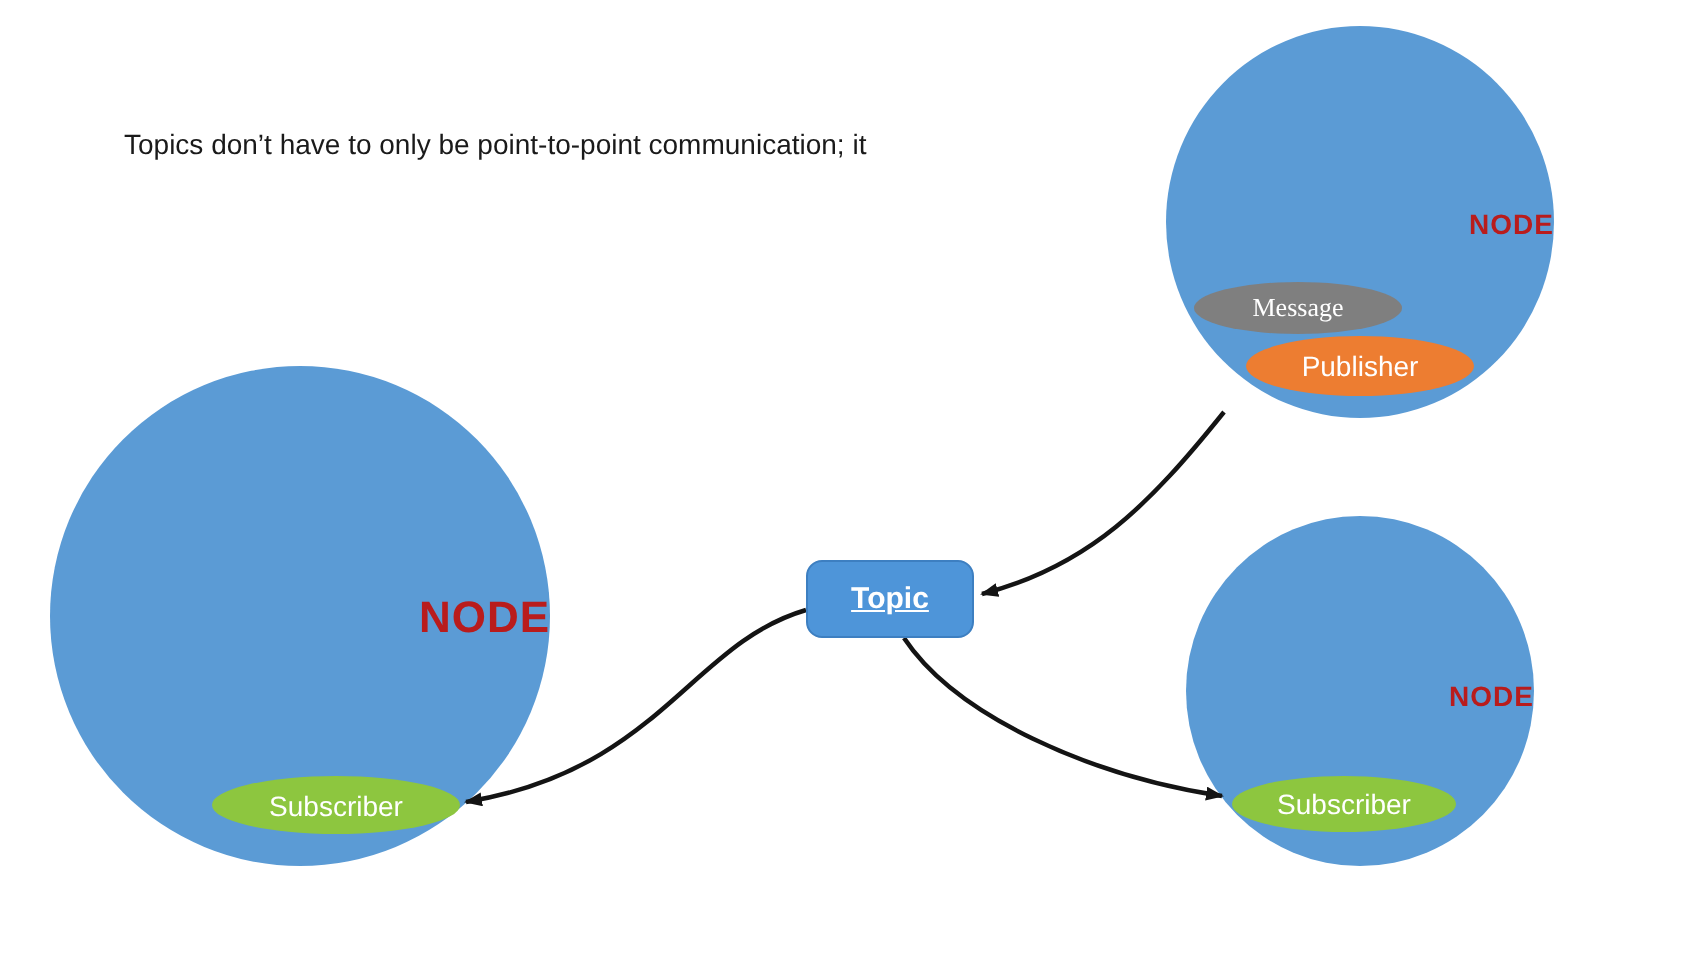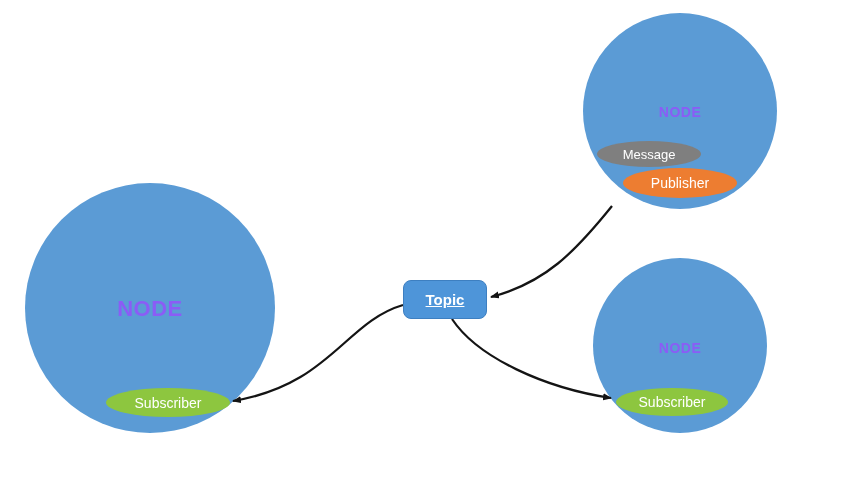--- a/index.html
+++ b/index.html
@@ -18,32 +18,32 @@
   }
   #caption span { display: block; }
 
   
   .circle { position: absolute; border-radius: 50%; background: var(--node-blue, #5B9BD5); }
   #left-circle { left: 25px;  top: 183px; width: 250px; height: 250px; }
   #tr-circle   { left: 583px; top: 13px;  width: 194px; height: 196px; }
   #br-circle   { left: 593px; top: 258px; width: 174px; height: 175px; }
 
   
-  .node-label { position: absolute; color: #8b5cf6; font-weight: bold; text-align: center; letter-spacing: .5px; z-index: 2; }
+  .node-label { position: absolute; color: #b91c1c; font-weight: bold; text-align: right; letter-spacing: .5px; z-index: 2; }
   #left-node-label { left: 25px;  top: 296px; width: 250px; font-size: 22px; }
   #tr-node-label   { left: 583px; top: 104px; width: 194px; font-size: 14px; }
   #br-node-label   { left: 593px; top: 340px; width: 174px; font-size: 14px; }
 
   
   .pill {
     position: absolute; border-radius: 50%;
     display: flex; align-items: center; justify-content: center;
     color: #ffffff; font-size: 14px; font-weight: normal; z-index: 2;
   }
-  #message-pill   { left: 597px; top: 141px; width: 104px; height: 26px; background: var(--message-gray, #7F7F7F); font-weight: normal; font-size: 13px; }
+  #message-pill   { left: 597px; top: 141px; width: 104px; height: 26px; background: var(--message-gray, #7F7F7F); font-weight: normal; font-size: 13px; font-family: Liberation Serif, serif; }
   #publisher-pill { left: 623px; top: 168px; width: 114px; height: 30px; background: var(--publisher-orange, #ED7D31); }
   #left-subscriber-pill { left: 106px; top: 388px; width: 124px; height: 29px; background: var(--subscriber-green, #8DC63F); }
   #br-subscriber-pill   { left: 616px; top: 388px; width: 112px; height: 28px; background: var(--subscriber-green, #8DC63F); }
 
   
   #topic-box {
     position: absolute; left: 403px; top: 280px; width: 82px; height: 37px;
     background: var(--topic-blue, #4E95D9);
     border: 1px solid #3d7fc1; border-radius: 8px;
     color: #ffffff; font-weight: bold; font-size: 15px;
@@ -53,20 +53,21 @@
   }
 
   
   #arrows { position: absolute; left: 0; top: 0; width: 854px; height: 480px; z-index: 3; pointer-events: none; }
   .arrow { fill: none; stroke: var(--arrow-black, #141414); stroke-width: 2.25; marker-end: url(#ah); }
 </style>
 </head>
 <body>
 
 <div id="caption">
+  <span>Topics don’t have to only be point-to-point communication; it</span>
 </div>
 
 <div id="left-circle" class="circle"></div>
 <div id="tr-circle" class="circle"></div>
 <div id="br-circle" class="circle"></div>
 
 <div id="left-node-label" class="node-label">NODE</div>
 <div id="tr-node-label" class="node-label">NODE</div>
 <div id="br-node-label" class="node-label">NODE</div>
 

